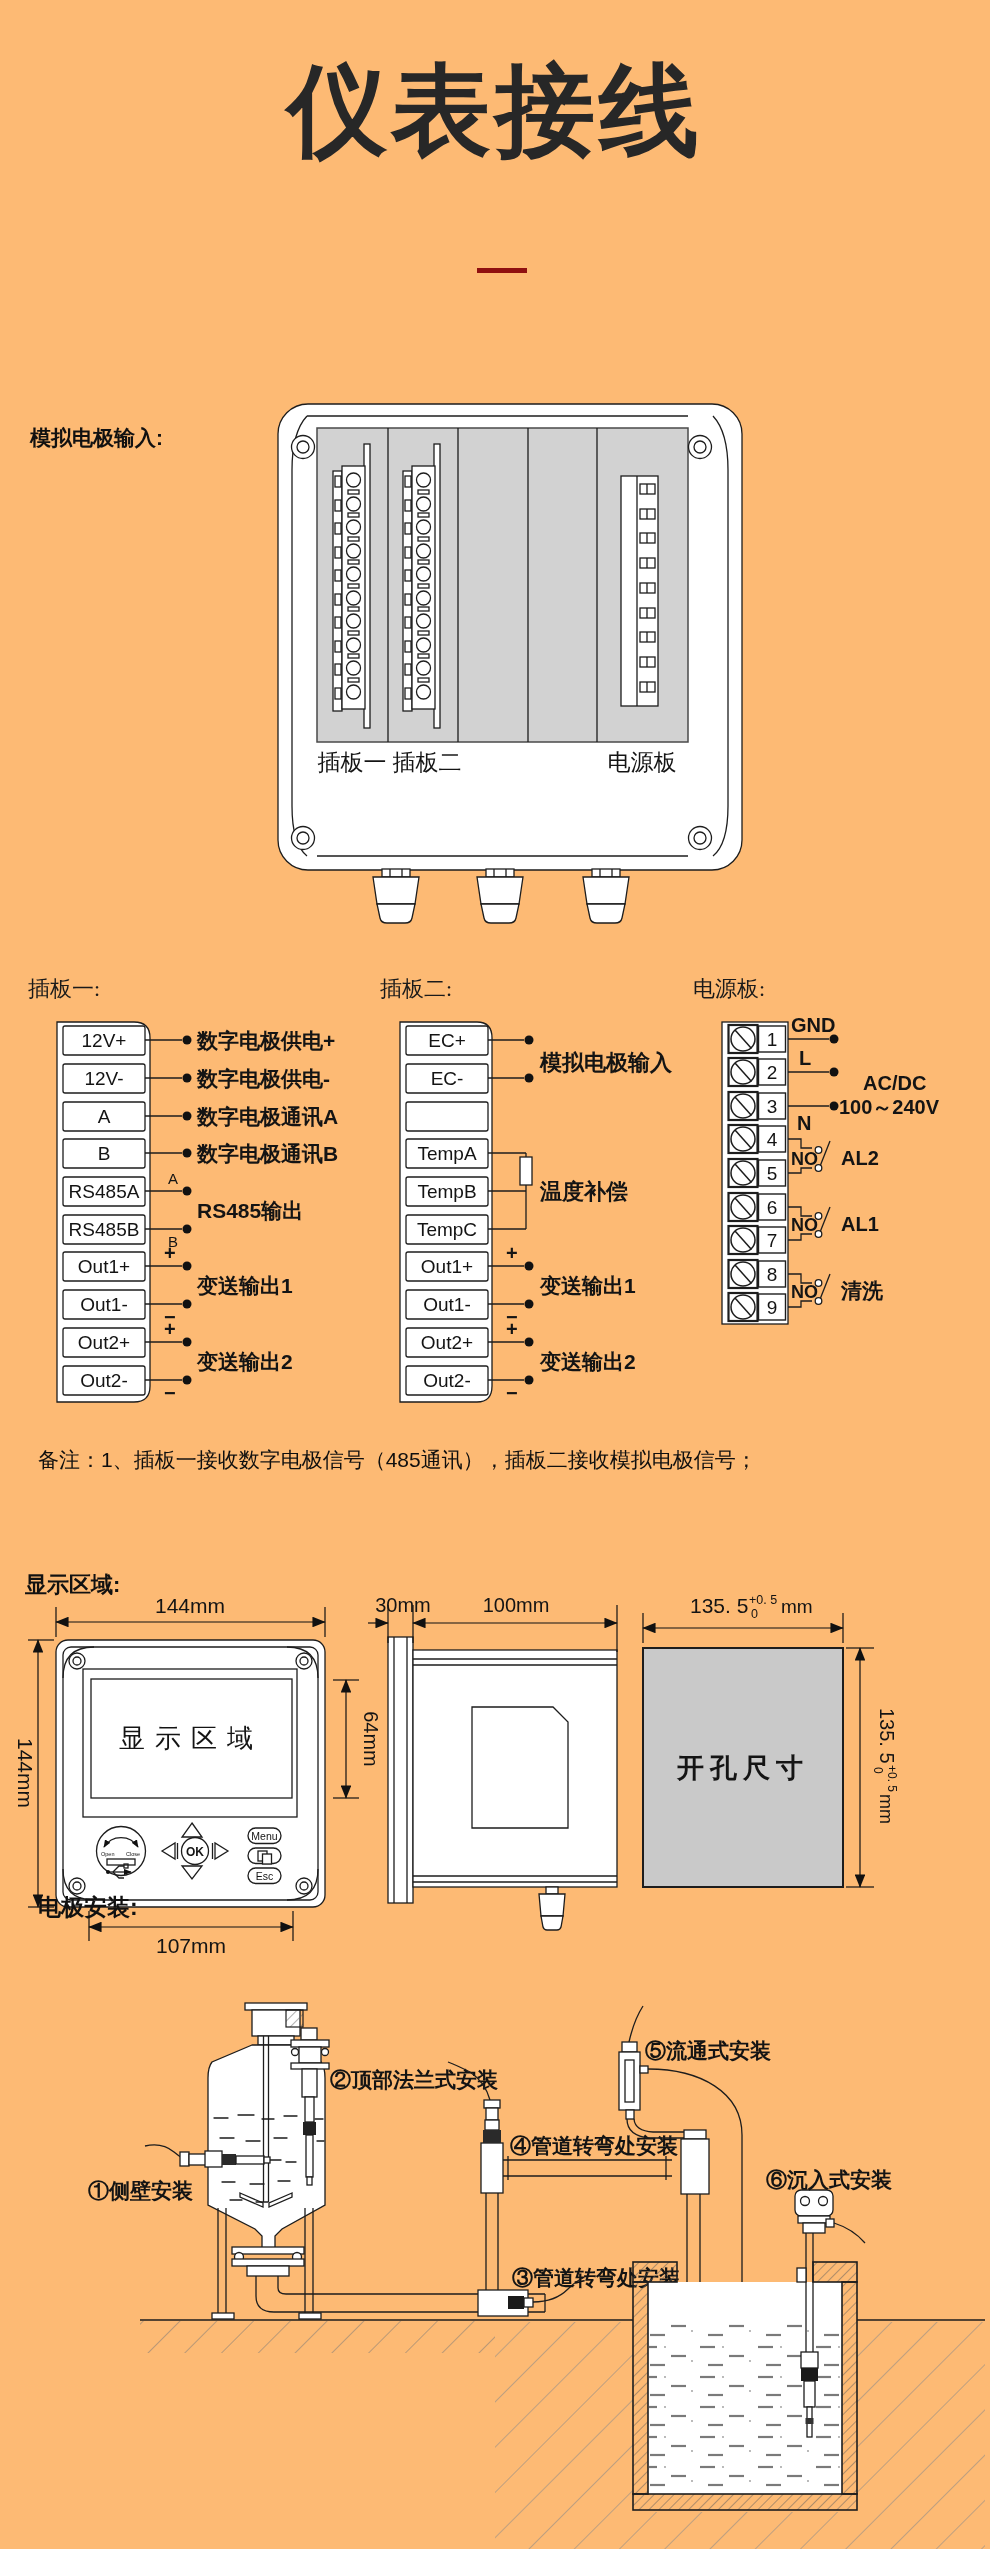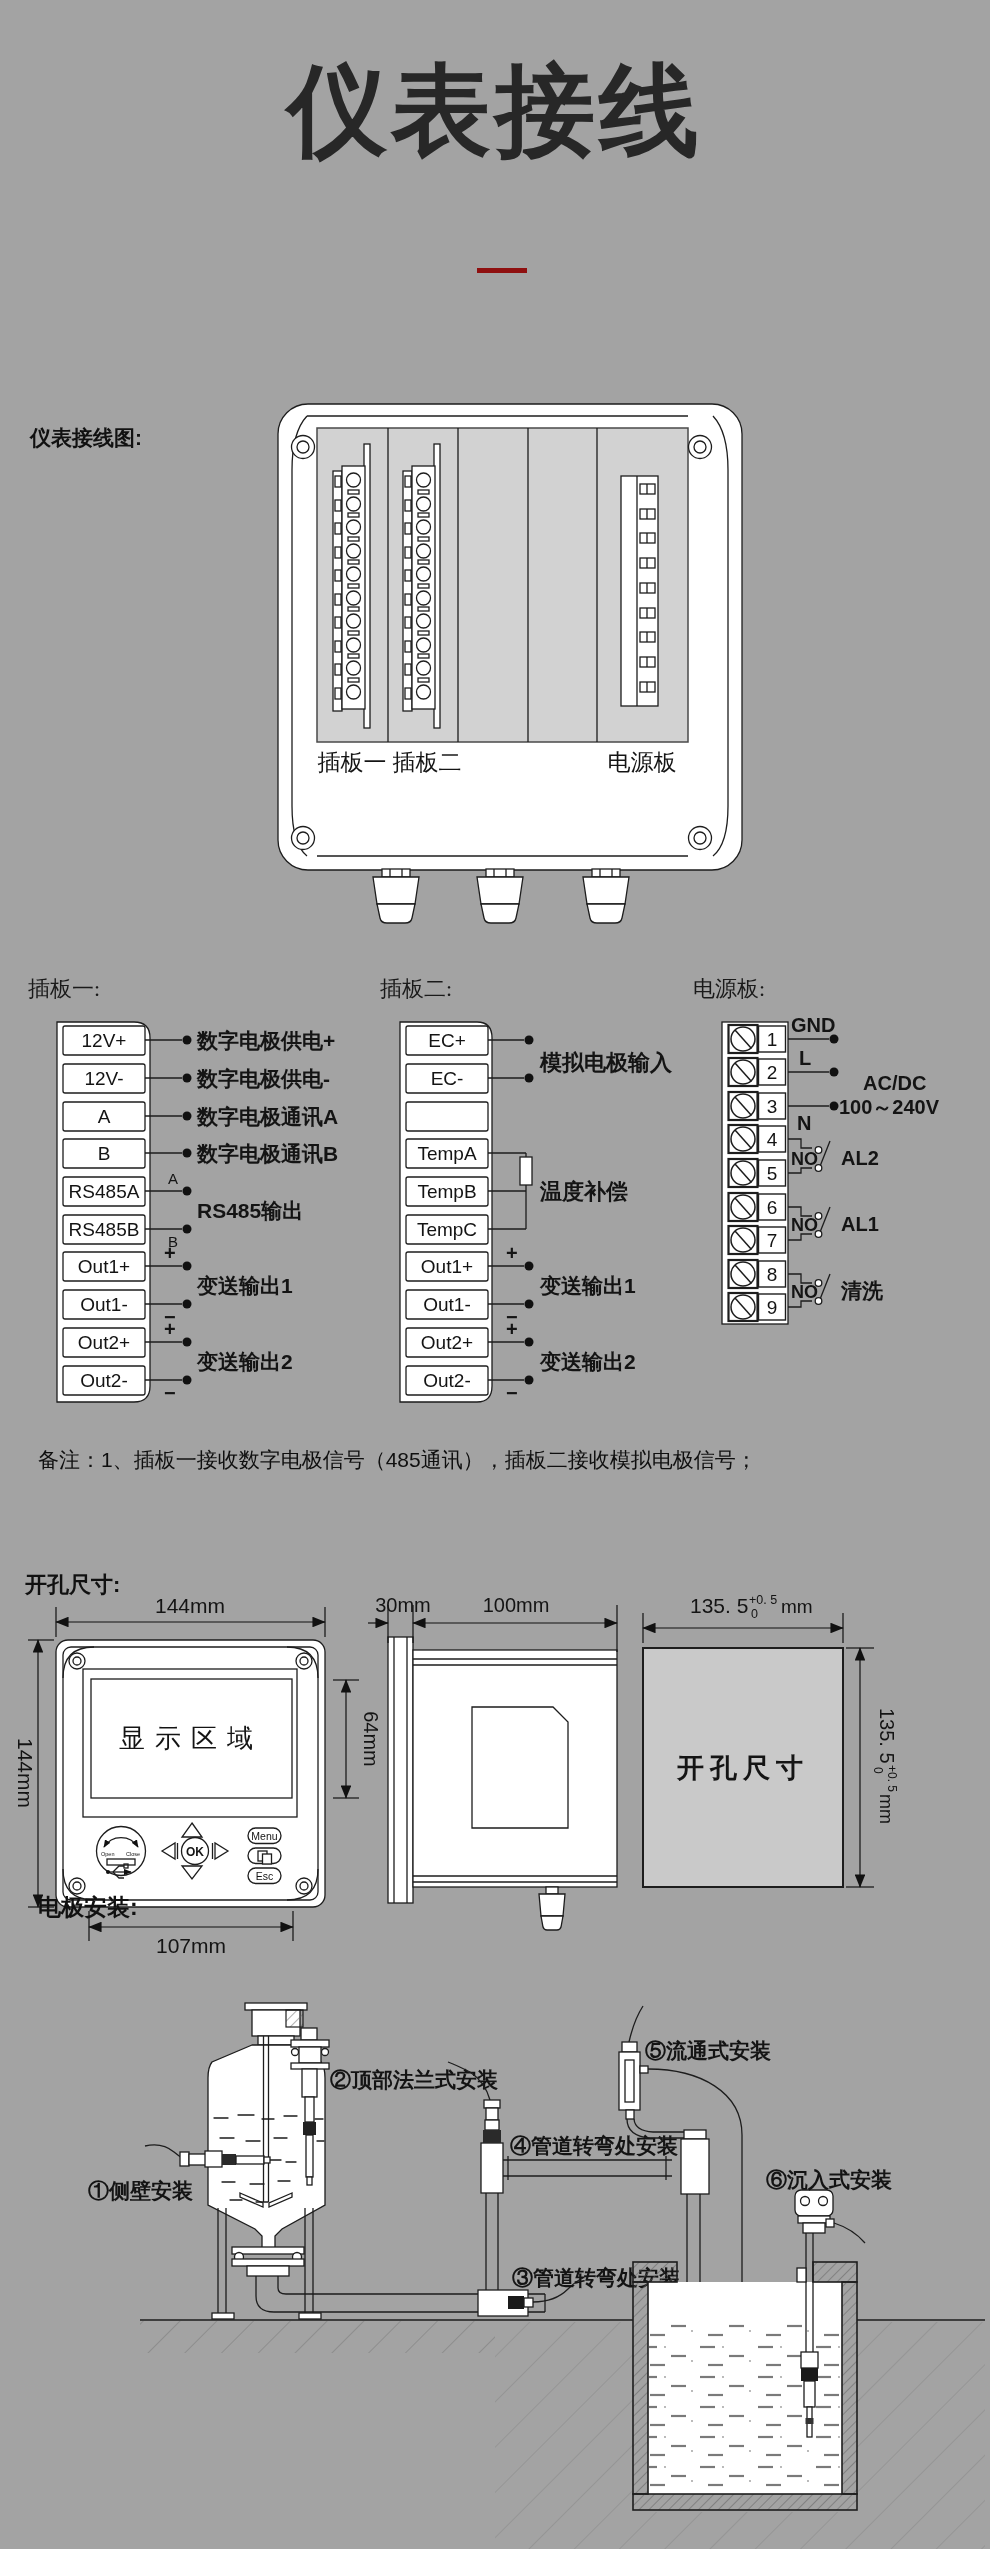--- a/index.html
+++ b/index.html
@@ -1,16 +1,16 @@
 <!DOCTYPE html>
 <html><head>
 <meta charset="utf-8">
 <style>
   html,body{margin:0;padding:0;background:#fff}
-  .page{position:relative;width:990px;height:2549px;background:#a3a3a3;overflow:hidden;
+  .page{position:relative;width:990px;height:2549px;background:#fdba74;overflow:hidden;
         font-family:"Liberation Sans",sans-serif;color:#141414}
   .abs{position:absolute}
   .title{left:0;top:56px;width:990px;text-align:center;font-size:100px;line-height:108px;
          font-weight:900;letter-spacing:4px;color:#272727;white-space:nowrap}
   .dash{left:477px;top:268px;width:50px;height:5px;background:#8f1010}
   .seclbl{font-size:21px;font-weight:700;white-space:nowrap;color:#111}
   .collbl{font-size:22px;font-family:Liberation Serif, serif;color:#1a1a1a;white-space:nowrap}
   .note{font-size:21px;font-weight:400;white-space:nowrap;color:#0f0f0f}
   svg{position:absolute;overflow:visible}
   svg text{font-family:"Liberation Sans",sans-serif;fill:#141414}
@@ -22,21 +22,21 @@
   .dim{stroke:#111;stroke-width:1.2;fill:none}
 </style>
 </head>
 <body>
 
 <div class="page">
 
   <div class="abs title">仪表接线</div>
   <div class="abs dash"></div>
 
-  <div class="abs seclbl" style="left:30px;top:424px">仪表接线图:</div>
+  <div class="abs seclbl" style="left:30px;top:424px">模拟电极输入:</div>
 
   <svg style="left:260px;top:395px" width="500" height="545" viewBox="260 395 500 545">
     <rect x="278" y="404" width="464" height="466" rx="30" class="kw" stroke-width="2.5"></rect>
     <line x1="307" y1="416" x2="688" y2="416" class="k"></line>
     <rect x="317" y="428" width="371" height="314" fill="#d2d2d2" stroke="#4a4a4a" stroke-width="1.5"></rect>
     <g class="k" stroke-width="1.2">
       <line x1="388" y1="428" x2="388" y2="742"></line>
         <line x1="458" y1="428" x2="458" y2="742"></line>
       <line x1="528" y1="428" x2="528" y2="742"></line>
         <line x1="597" y1="428" x2="597" y2="742"></line>
@@ -416,21 +416,21 @@
       <text x="841" y="1165" font-size="20" class="b">AL2</text>
       <text x="791" y="1231" font-size="18" class="b">NO</text>
       <text x="841" y="1231" font-size="20" class="b">AL1</text>
       <text x="791" y="1298" font-size="18" class="b">NO</text>
       <text x="841" y="1298" font-size="21" class="b">清洗</text>
     </g>
   </svg>
 
   <div class="abs note" style="left:38px;top:1446px"><span>备注：</span><span>1、插板一接收数字电极信号（485通讯），插板二接收模拟电极信号；</span></div>
 
-  <div class="abs seclbl" style="left:25px;top:1570px;font-size:22px">开孔尺寸:</div>
+  <div class="abs seclbl" style="left:25px;top:1570px;font-size:22px">显示区域:</div>
 
   <svg style="left:0;top:1590px" width="990" height="380" viewBox="0 1590 990 380">
     <defs>
       <marker id="m-ah" viewBox="0 0 10 8" refX="9.5" refY="4" markerWidth="11" markerHeight="9" orient="auto-start-reverse">
           <path d="M0,0 L10,4 L0,8 Z" fill="#111"></path>
         </marker>
       <marker id="m-as" viewBox="0 0 10 8" refX="9" refY="4" markerWidth="6" markerHeight="5" orient="auto-start-reverse">
           <path d="M0,0 L10,4 L0,8 Z" fill="#111"></path>
         </marker>
     </defs>

